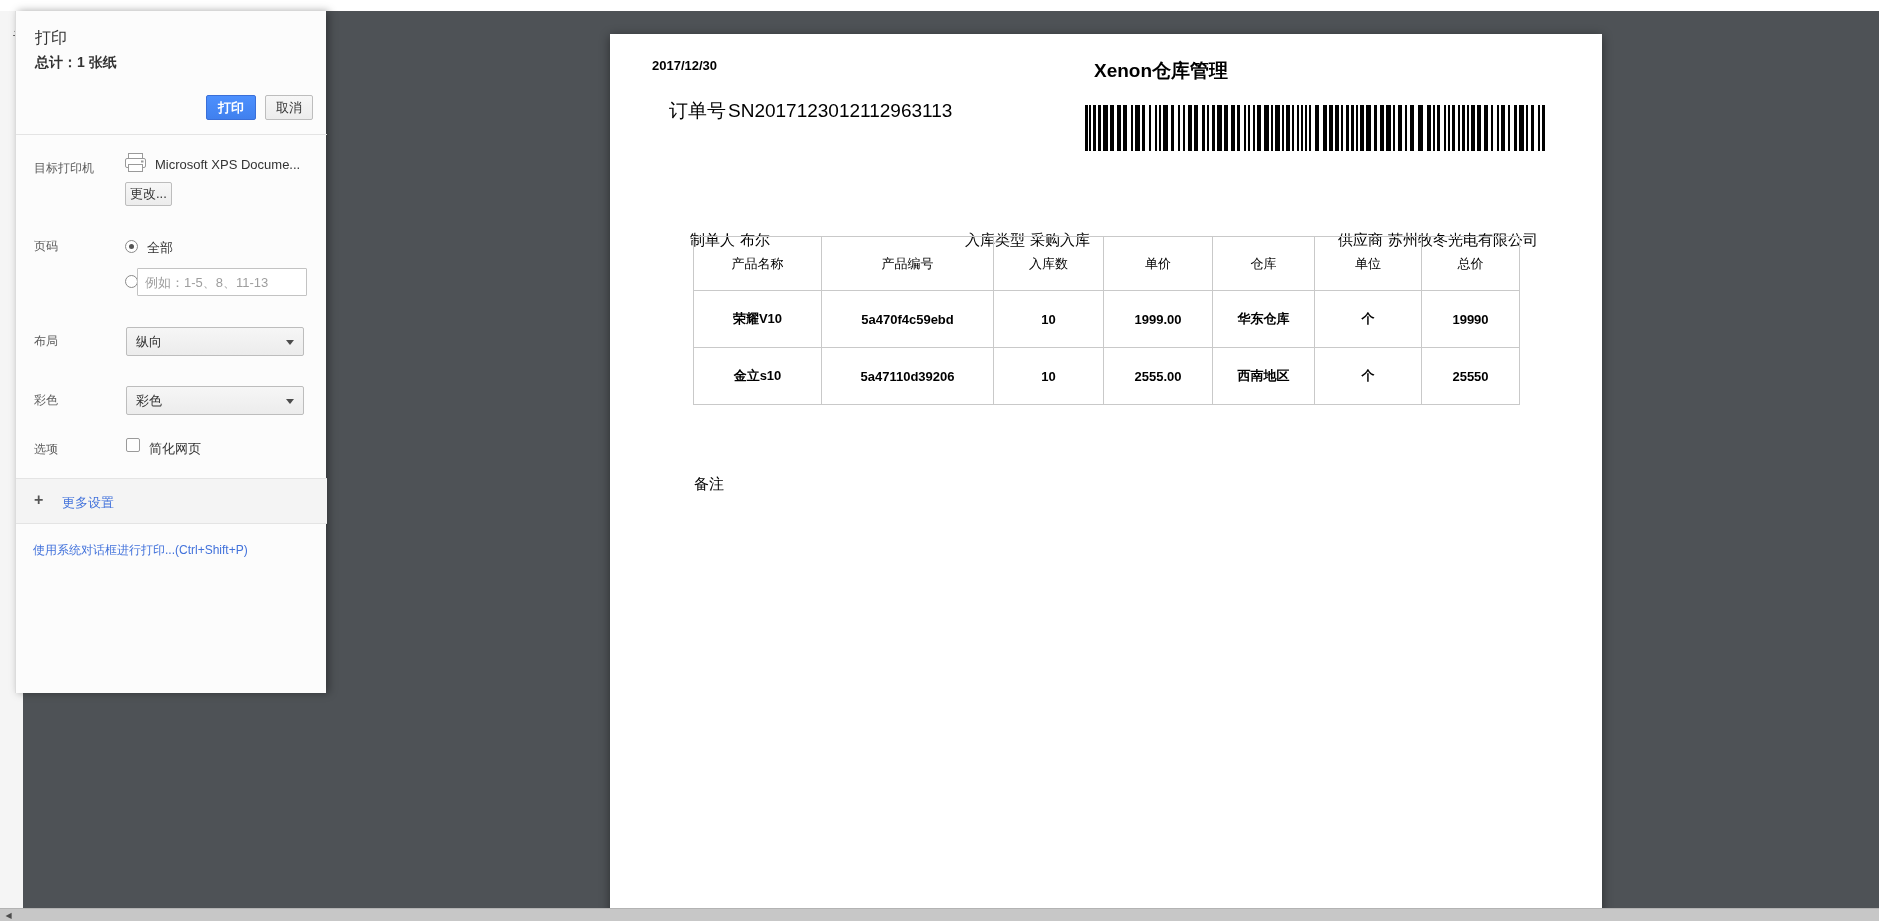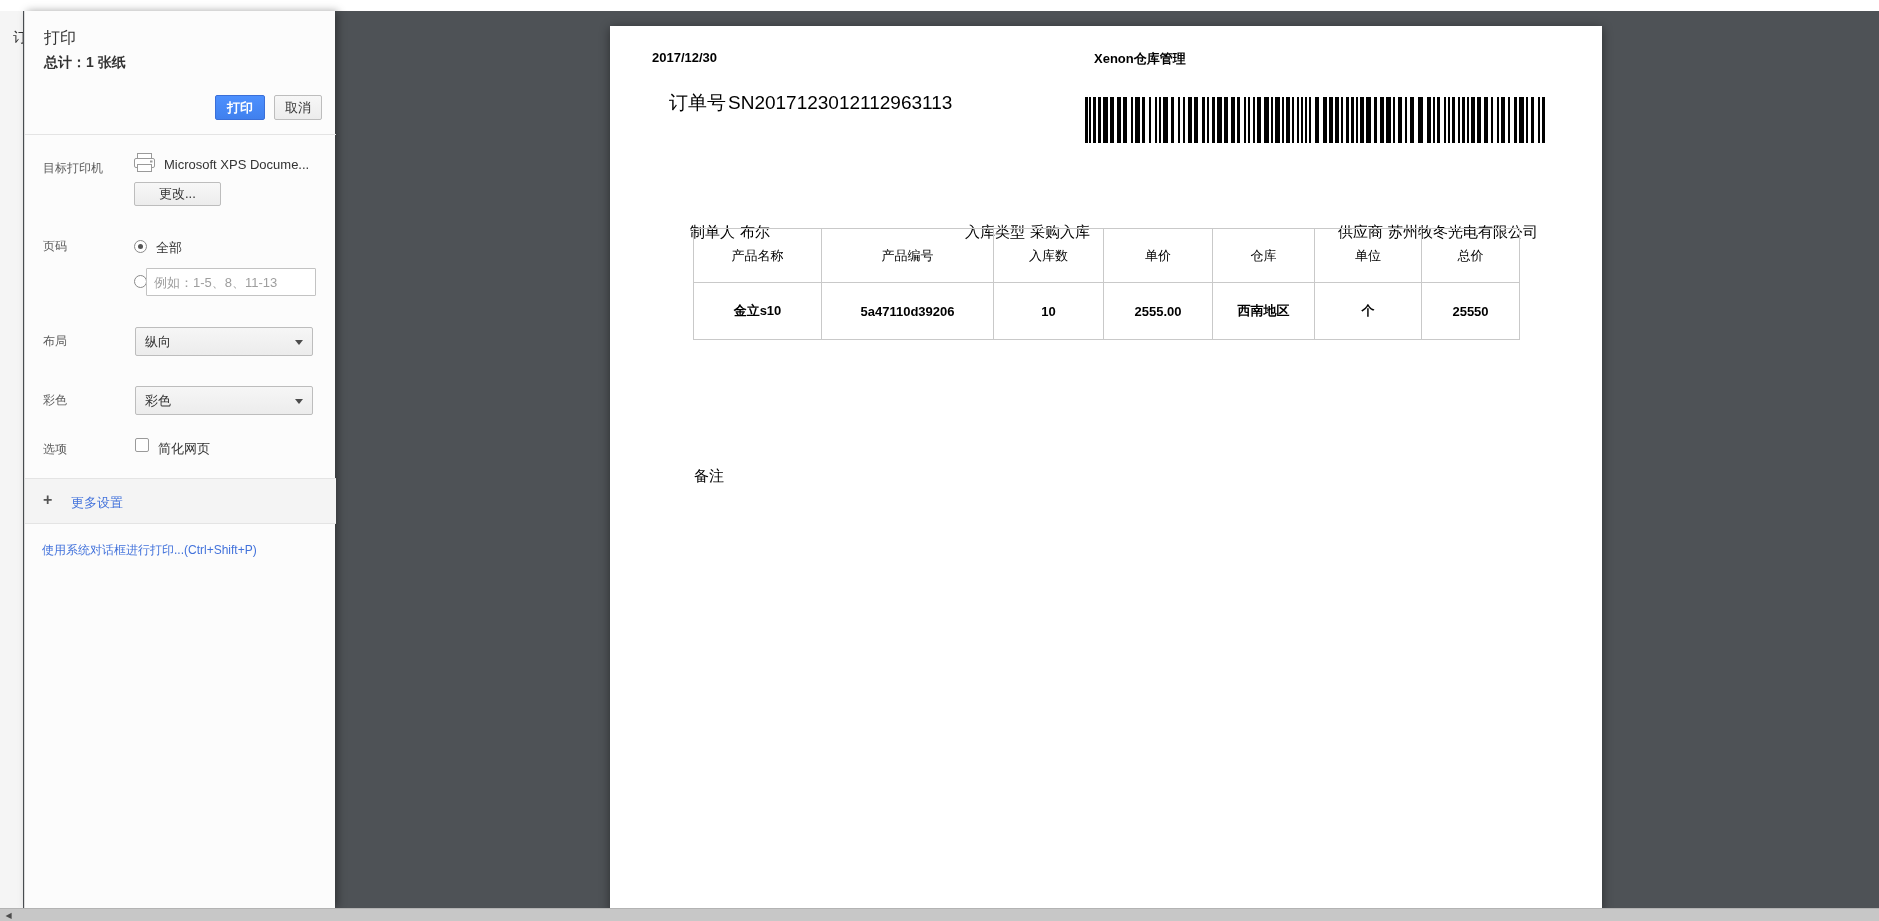--- a/index.html
+++ b/index.html
@@ -11,25 +11,25 @@
   }
 
   
   .top-strip { position:absolute; left:0; top:0; width:1879px; height:11px; background:#fff; }
   .left-strip { position:absolute; left:0; top:11px; width:23px; height:897px; background:#f5f5f5; }
   .bg-clipped-text { position:absolute; left:13px; top:18px; font-size:14px; color:#333; }
   .dark-area { position:absolute; left:23px; top:11px; width:1856px; height:897px; background:#4e5256; }
 
   
   .page {
-    position:absolute; left:587px; top:15px; width:992px; height:885px;
+    position:absolute; left:587px; top:23px; width:992px; height:885px;
     background:#fff; box-shadow:0 2px 10px rgba(0,0,0,.45);
   }
   .pg-date  { position:absolute; left:42px;  top:24px; font-size:13px; font-weight:bold; color:#000; }
-  .pg-title { position:absolute; left:484px; top:24px; font-size:13px; font-weight:bold; color:#000; }
+  .pg-title { position:absolute; left:484px; top:24px; font-size:19px; font-weight:bold; color:#000; }
   .order-line { position:absolute; left:59px; top:64px; font-size:19px; color:#000; }
   .order-line .num { margin-left:2px; }
   .barcode-wrap { position:absolute; left:475px; top:71px; width:460px; }
   .barcode-wrap svg { display:block; width:460px; height:46px; }
   .barcode-caption {
     margin-top:0; text-align:center; font-family:"DejaVu Sans Mono", monospace;
     font-size:14px; letter-spacing:1px; color:#000; white-space:nowrap;
   }
   .meta-row { position:absolute; left:0; top:157px; width:992px; height:20px; font-size:15px; color:#000;margin-top:40px; }
   .m-creator { position:absolute; left:80px; }
@@ -44,41 +44,41 @@
   .doc-table th { font-weight:normal; }
   .doc-table td { font-weight:bold; }
   .doc-table th:nth-child(1){width:128px}.doc-table th:nth-child(2){width:172px}
   .doc-table th:nth-child(3){width:110px}.doc-table th:nth-child(4){width:109px}
   .doc-table th:nth-child(5){width:102px}.doc-table th:nth-child(6){width:107px}
   .doc-table th:nth-child(7){width:98px}
   .remark { position:absolute; left:84px; top:441px; font-size:15px; color:#000; }
 
   
   .panel {
-    position:absolute; left:24px; top:11px; width:311px; height:897px;
+    position:absolute; left:15px; top:11px; width:311px; height:682px;
     background:#fcfcfc; border-left:1px solid #dcdcdc;
     box-shadow:3px 0 8px rgba(0,0,0,.35);
   }
   .pd-title { position:absolute; left:19px; top:17px; font-size:16px; color:#333; }
   .pd-total { position:absolute; left:19px; top:43px; font-size:14px; font-weight:bold; color:#333; }
   .pd-label { position:absolute; font-size:12px; color:#5c5c5c;font-family:Liberation Mono, monospace; }
   .divider { position:absolute; left:0; width:311px; height:1px; background:#e4e4e4; }
 
   .btn { border-radius:2px; font-size:13px; cursor:pointer; font-family:inherit; }
   .btn-primary {
     position:absolute; left:190px; top:84px; width:50px; height:25px;
     background:linear-gradient(#4d90fe,#4080ee); border:1px solid #3a6fd8;
     color:#fff; font-weight:bold;
   }
   .btn-cancel {
     position:absolute; left:249px; top:84px; width:48px; height:25px;
     background:linear-gradient(#f7f7f7,#ececec); border:1px solid #bdbdbd; color:#333;
   }
   .btn-change {
-    position:absolute; left:109px; top:171px; height:24px; padding:0 24px;
+    position:absolute; left:109px; top:171px; height:24px; padding:0 4px;
     background:linear-gradient(#f7f7f7,#ececec); border:1px solid #bdbdbd; color:#333;text-align:right;
   }
 
   .printer-icon { position:absolute; left:108px; top:141px; }
   .printer-name {
     position:absolute; left:139px; top:146px; width:172px;
     font-size:13px; color:#333; white-space:nowrap; overflow:hidden;
   }
 
   .radio { position:absolute; width:13px; height:13px; border:1px solid #8a8a8a; border-radius:50%; background:#fff; }
@@ -238,20 +238,29 @@
             <th>产品编号</th>
             <th>入库数</th>
             <th>单价</th>
             <th>仓库</th>
             <th>单位</th>
             <th>总价</th>
           </tr>
         </thead>
       <tbody>
           <tr>
+            <td>荣耀V10</td>
+            <td>5a470f4c59ebd</td>
+            <td>10</td>
+            <td>1999.00</td>
+            <td>华东仓库</td>
+            <td>个</td>
+            <td>19990</td>
+          </tr>
+          <tr>
             <td>金立s10</td>
             <td>5a47110d39206</td>
             <td>10</td>
             <td>2555.00</td>
             <td>西南地区</td>
             <td>个</td>
             <td>25550</td>
           </tr>
         </tbody>
     </table>

